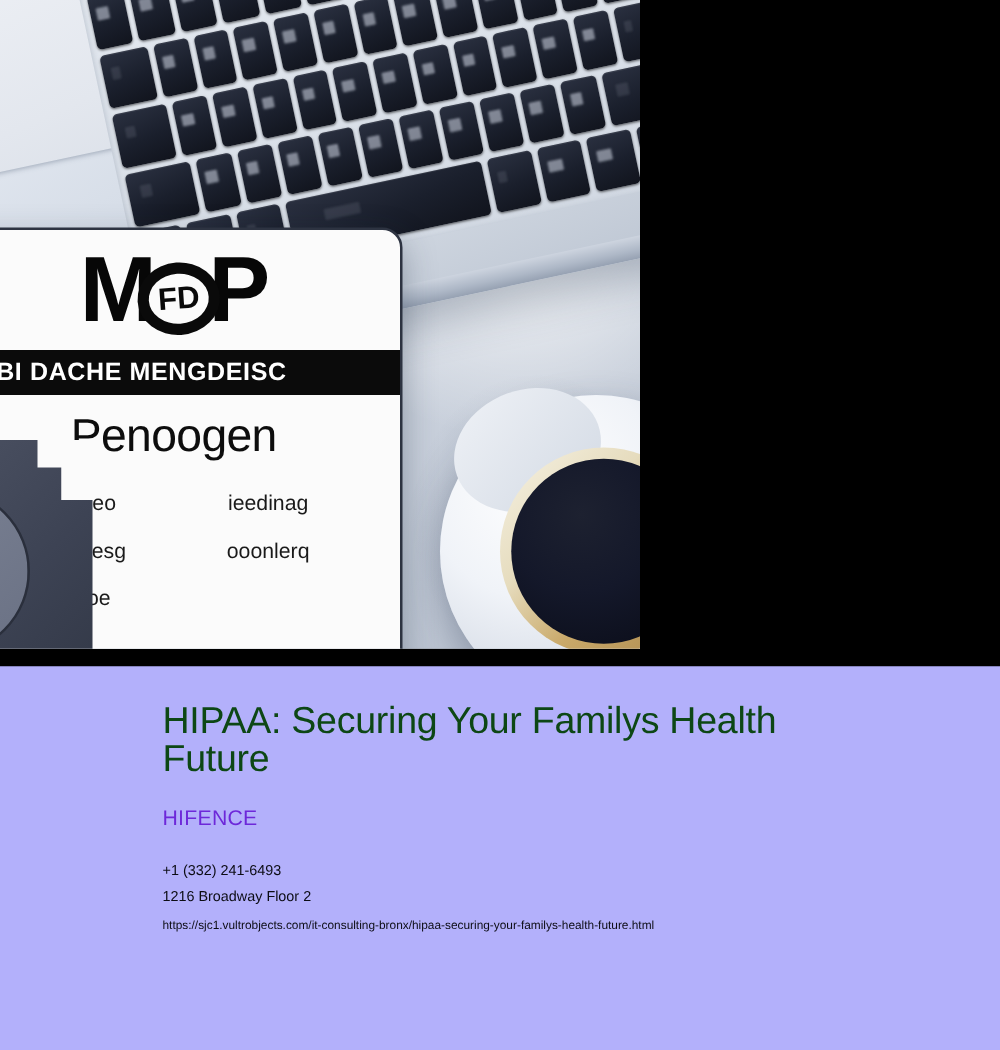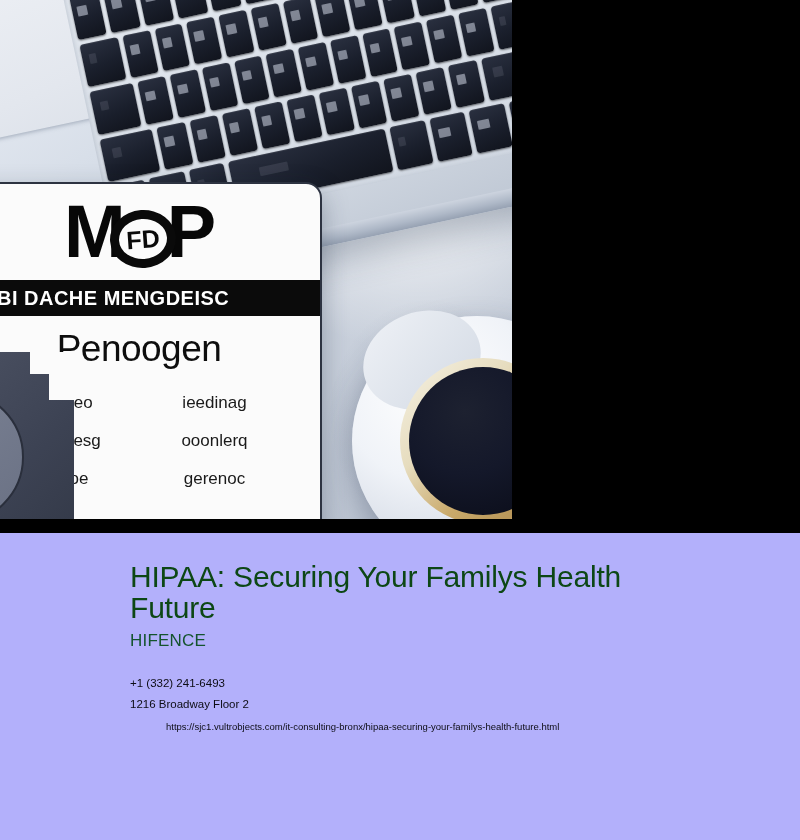--- a/index.html
+++ b/index.html
@@ -306,38 +306,37 @@
     font-size: 30px;
     line-height: 1.04;
     font-weight: normal;
     color: #0d4715;
     margin: 0 0 0 0;
     max-width: 560px;
     letter-spacing: -0.2px;
   }
   .brand-name {
     font-size: 17px;
-    color: #14532d;
-    margin-top: 8px;
+    color: #6d28d9;
+    margin-top: 22px;
     letter-spacing: 0.2px;
   }
   .contact-block {
     margin-top: 22px;
   }
   .contact-line {
     font-size: 11.5px;
     color: #0c0c14;
     line-height: 1.78;
   }
   .source-url {
     font-size: 9.5px;
     color: #0c0c14;
     margin-top: 7px;
     word-break: break-all;
-    margin-left: 36px;
   }
 </style>
 </head>
 <body>
 
 <div class="hero-wrap">
   <div class="hero-image">
 
     <div class="desk"></div>
     <div class="desk-glow"></div>
@@ -425,21 +424,20 @@
         <span class="logo-mark">FD</span>
       </div>
       <div class="card-band">HBI DACHE MENGDEISC</div>
       <div class="card-head">Penoogen</div>
       <div class="card-cols">
         <span>xecgieo</span>
         <span>ieedinag</span>
         <span>gerfncesg</span>
         <span>ooonlerq</span>
         <span>coidoe</span>
-        <span>gerenoc</span>
       </div>
     </div>
 
     <div class="slate">
       <div class="slate-notch"></div>
       <div class="slate-notch2"></div>
       <div class="slate-circle"></div>
     </div>
 
   </div>

